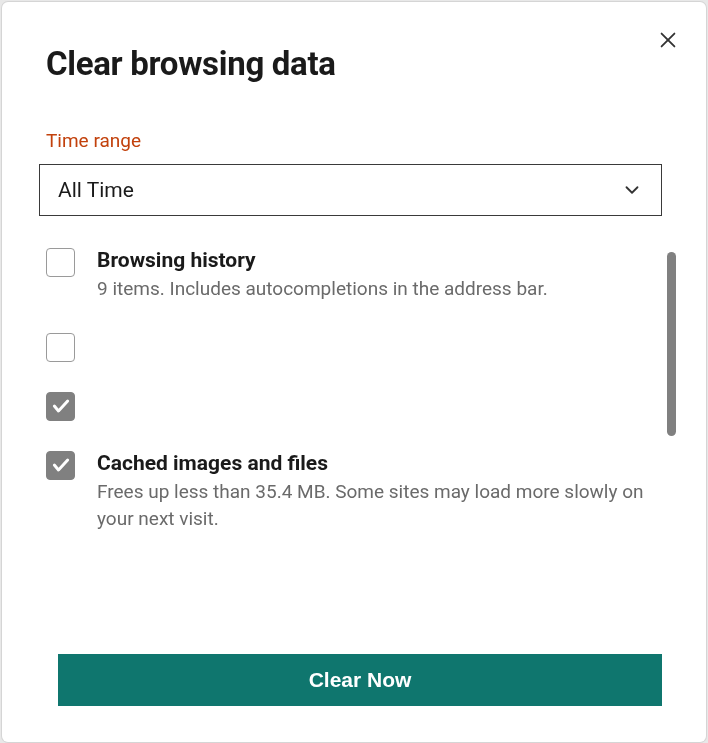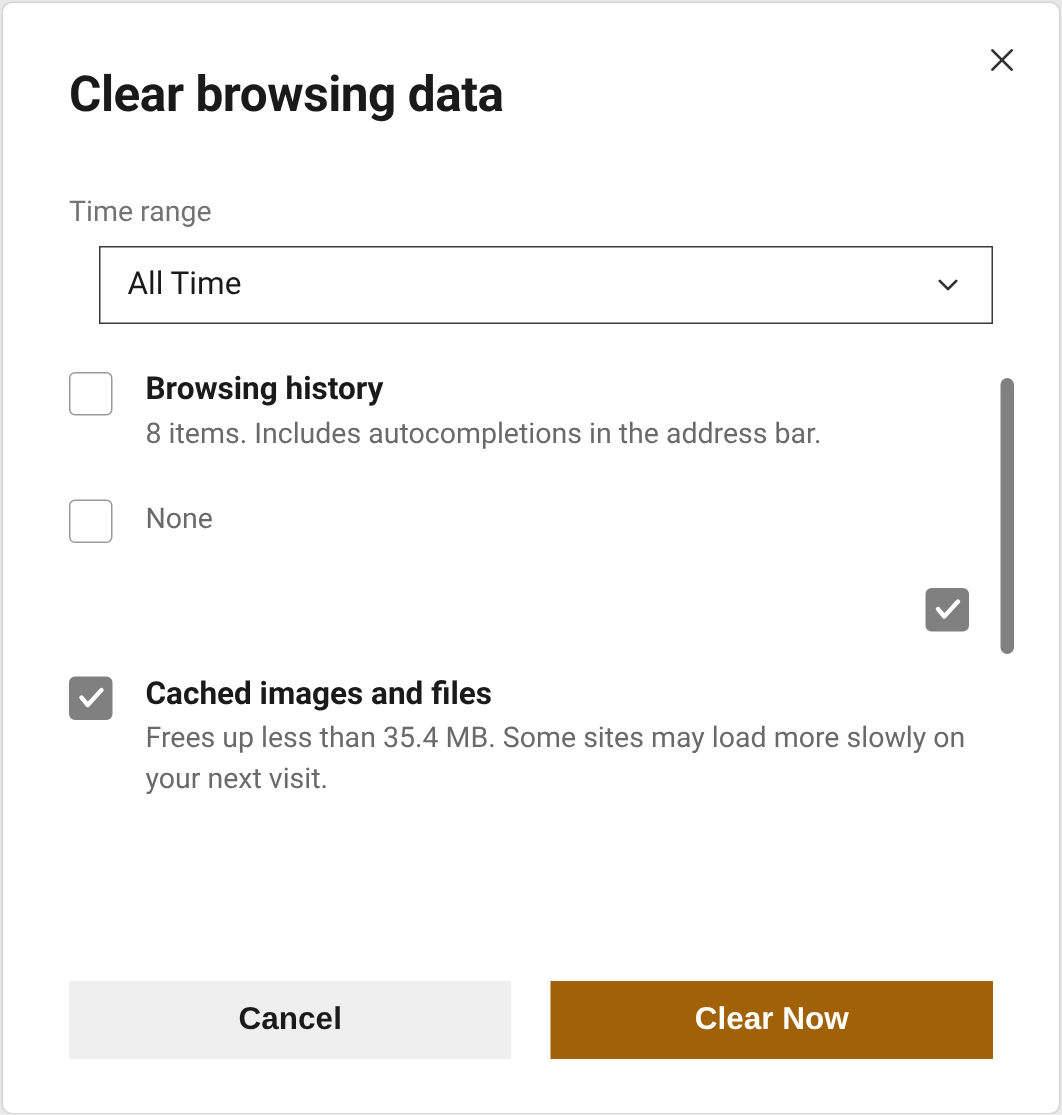--- a/index.html
+++ b/index.html
@@ -44,26 +44,26 @@
     }
     .title {
       font-size: 33px;
       font-weight: 700;
       color: #1a1a1a;
       margin: 42px 0 0 44px;
       letter-spacing: -0.3px;
     }
     .time-range-label {
       font-size: 19px;
-      color: #737373;
+      color: #c2410c;
       margin: 46px 0 0 44px;
       font-weight: 400;
     }
     .select-wrap {
-      margin: 12px 44px 0 64px;
+      margin: 12px 44px 0 37px;
     }
     .select {
       width: 100%;
       height: 52px;
       border: 1.5px solid #3a3a3a;
       background: #ffffff;
       padding: 0 18px;
       display: flex;
       align-items: center;
       justify-content: space-between;
@@ -91,21 +91,20 @@
       height: 184px;
       background: #808080;
       border-radius: 5px;
     }
     .item {
       display: flex;
       align-items: flex-start;
       gap: 22px;
       margin-bottom: 28px;
       padding-right: 30px;
-      justify-content: flex-end;
     }
     .checkbox {
       width: 29px;
       height: 29px;
       border: 1.5px solid #9a9a9a;
       border-radius: 4px;
       flex-shrink: 0;
       margin-top: 2px;
       display: flex;
       align-items: center;
@@ -152,21 +151,21 @@
       align-items: center;
       justify-content: center;
       cursor: pointer;
       border: none;
     }
     .btn-cancel {
       background: #efefef;
       color: #1a1a1a;
     }
     .btn-primary {
-      background: #a16207;
+      background: #0f766e;
       color: #ffffff;
       margin-left: 12px;
     }
   </style>
 </head>
 <body>
 
 <div class="dialog">
 
   <div class="close-btn">
@@ -190,28 +189,27 @@
   </div>
 
   <div class="list-area">
 
     <div class="scrollbar"></div>
 
     <div class="item">
       <div class="checkbox"></div>
       <div class="item-text">
         <div class="item-title">Browsing history</div>
-        <div class="item-desc">8 items. Includes autocompletions in the address bar.</div>
+        <div class="item-desc">9 items. Includes autocompletions in the address bar.</div>
       </div>
     </div>
 
     <div class="item">
       <div class="checkbox"></div>
       <div class="item-text">
-        <div class="item-desc">None</div>
       </div>
     </div>
 
     <div class="item">
       <div class="checkbox checked">
         <svg viewBox="0 0 24 24" fill="none" stroke-width="3.5" stroke-linecap="round" stroke-linejoin="round">
           <polyline points="4 12 9 18 20 6"></polyline>
         </svg>
       </div>
     </div>
@@ -224,17 +222,16 @@
       </div>
       <div class="item-text">
         <div class="item-title">Cached images and files</div>
         <div class="item-desc">Frees up less than 35.4 MB. Some sites may load more slowly on your next visit.</div>
       </div>
     </div>
 
   </div>
 
   <div class="buttons">
-    <button class="btn btn-cancel">Cancel</button>
     <button class="btn btn-primary">Clear Now</button>
   </div>
 
 </div>
 
 </body></html>

